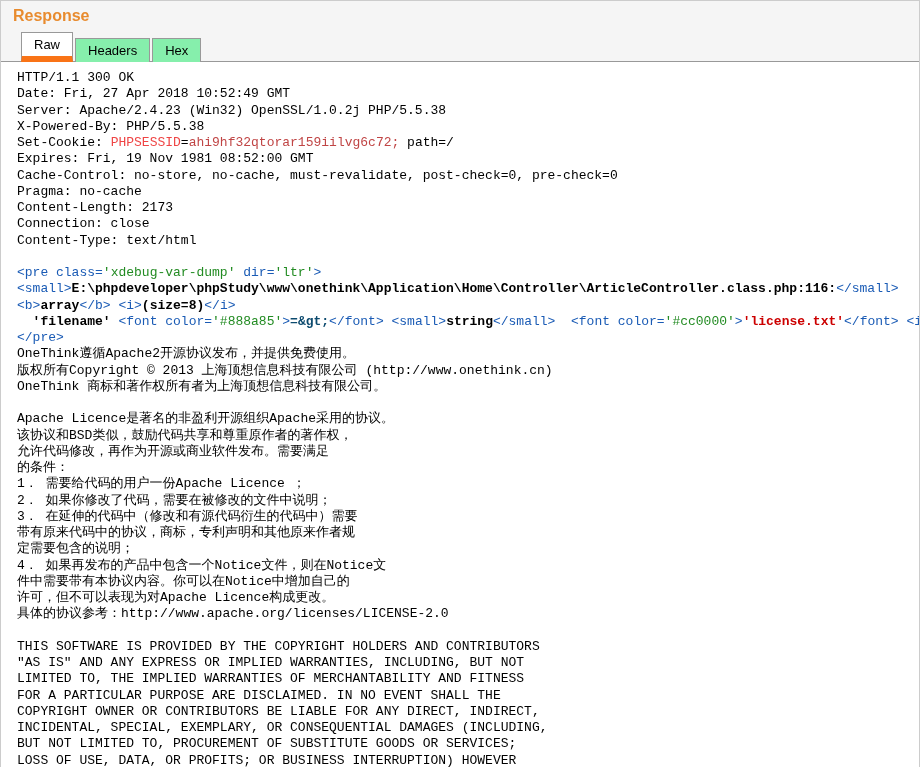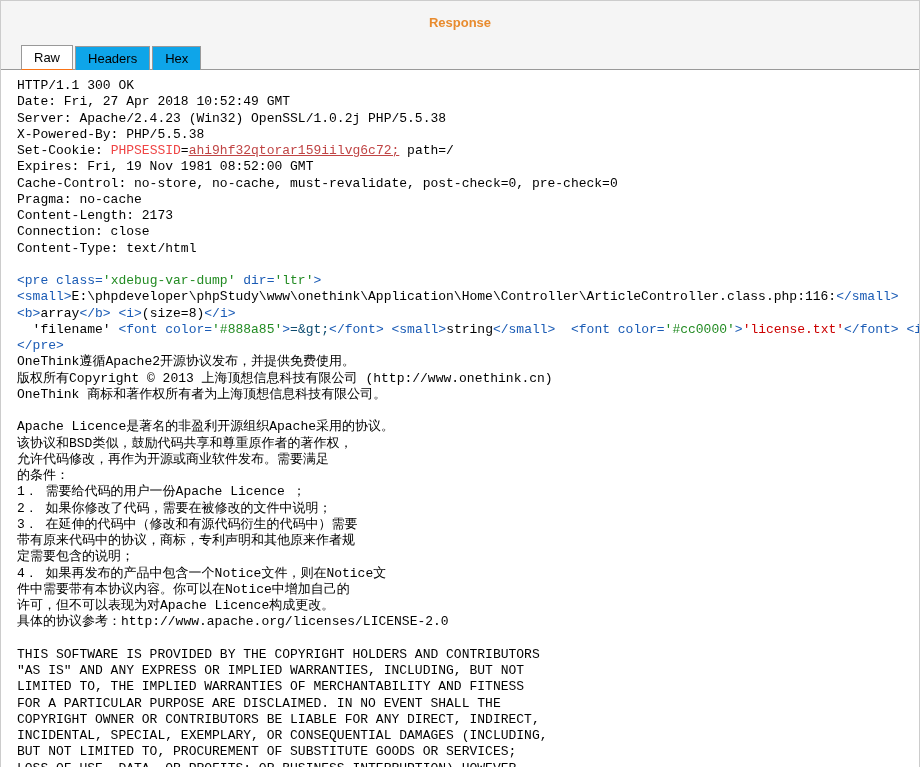--- a/index.html
+++ b/index.html
@@ -10,63 +10,62 @@
       padding: 0;
     }
     .container {
       border: 1px solid #ccc;
       background: #f5f5f5;
       margin: 0;
     }
     .section-title {
       color: #e88b2e;
       font-weight: bold;
-      font-size: 13px;
-      padding: 14px 12px;
+      font-size: 16px;
+      padding: 6px 12px;
       background: #f5f5f5;
-      text-align: center;
     }
     .tabs {
       display: flex;
       align-items: flex-end;
       padding: 0 0 0 20px;
       background: #f5f5f5;
       border-bottom: 1px solid #999;
     }
     .tab {
       padding: 4px 12px;
       border: 1px solid #999;
       border-bottom: none;
-      background: #0ea5e9;
+      background: #86efac;
       cursor: pointer;
       font-size: 13px;
       margin-right: 2px;
       position: relative;
       top: 1px;
     }
     .tab.active {
       background: #fff;
-      border-bottom: 1px solid #f97316;
+      border-bottom: 6px solid #f97316;
     }
     .content {
       background: #fff;
       padding: 8px 16px;
       font-family: "Courier New", monospace;
       font-size: 13px;
       line-height: 1.25;
       white-space: pre;
       overflow-x: hidden;
       color: #000;
     }
     .tag { color: #1a5bb5; }
     .attr { color: #1a5bb5; text-align: center; }
     .str { color: #228b22; text-align: right; }
     .phpsess-key { color: #ef4444; }
-    .phpsess-val { color: #c04545; text-decoration: underline; }
-    .path-text { color: #000; font-weight: normal; }
+    .phpsess-val { color: #c04545; }
+    .path-text { color: #000; font-weight: bold; }
     .colour-888a85 { color: #0c4a6e; }
     .colour-cc0000 { color: #cc0000; }
   </style>
 </head>
 <body>
 
 <div class="container">
   <div class="section-title">Response</div>
   <div class="tabs">
     <div class="tab active">Raw</div>

